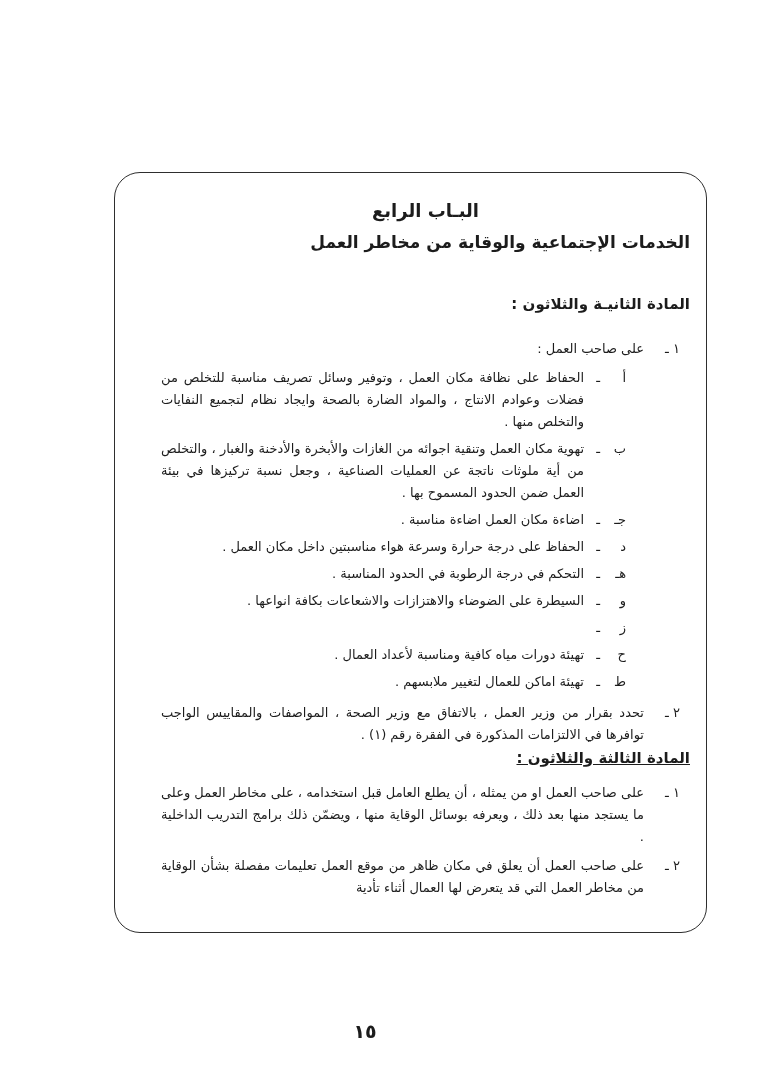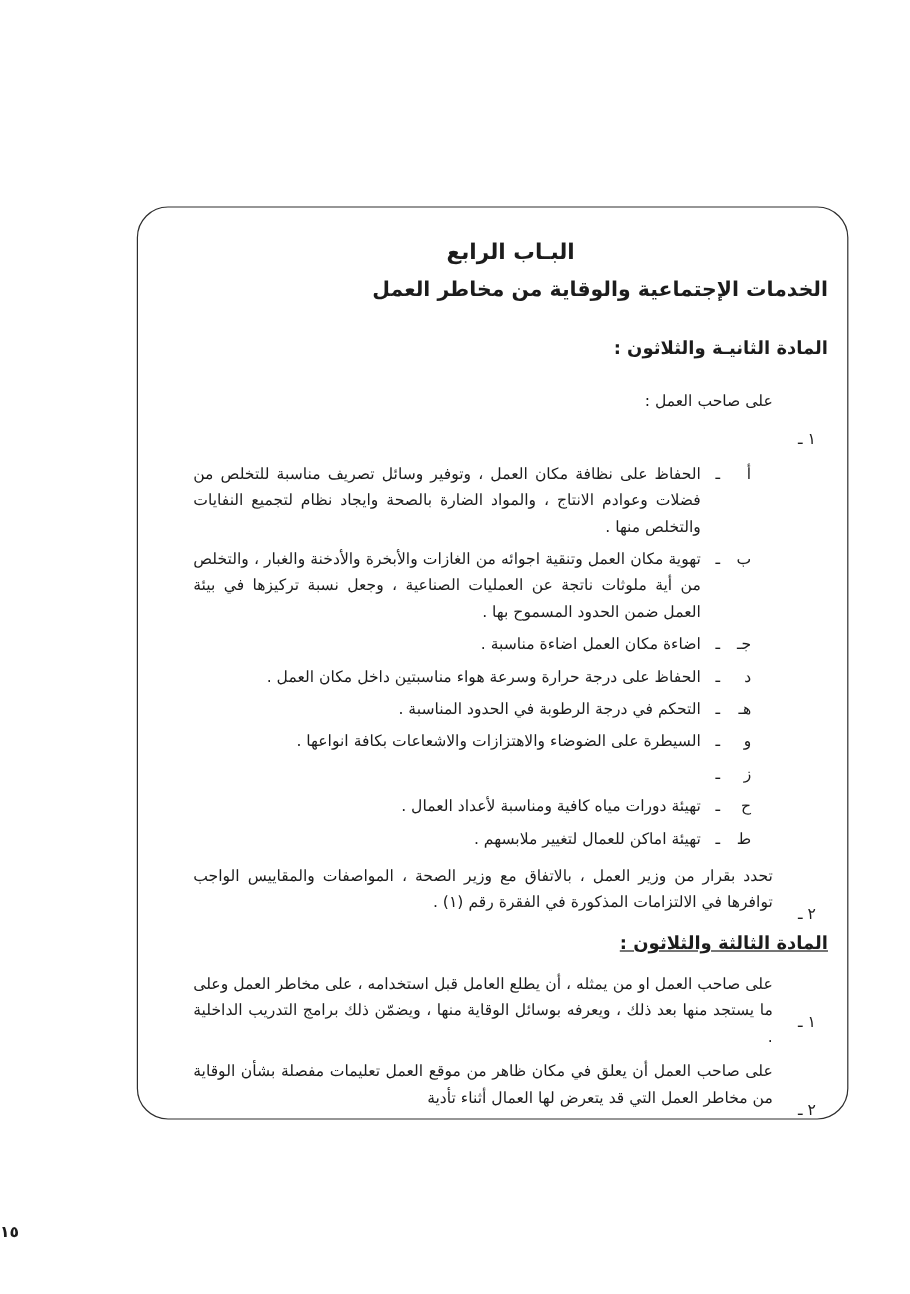--- a/index.html
+++ b/index.html
@@ -31,50 +31,50 @@
     text-align:right;
     font-weight:bold;
     font-size:17px;
     line-height:24px;
     margin-top:7px;
   }
   .heading {
     font-weight:bold;
     font-size:15px;
     line-height:20px;
-    margin-top:26px;
+    margin-top:40px;
   }
   .heading.second { margin-top:2px;text-decoration:underline; }
   .clause {
     display:flex;
     margin-top:9px;
     margin-right:10px;
     font-size:13px;
     line-height:22px;
   }
   .clause.first { margin-top:24px; }
-  .clause .cmarker { flex:0 0 36px; white-space:nowrap;margin-top:32px; }
+  .clause .cmarker { flex:0 0 36px; white-space:nowrap; }
   .clause .ctext  { flex:1; text-align:justify; }
   .litem {
     display:flex;
     margin-top:5px;
     margin-right:64px;
     font-size:13px;
     line-height:22px;
   }
   .litem.gap { margin-top:7px; }
   .litem .lmarker { flex:0 0 26px; }
   .litem .ldash   { flex:0 0 16px; }
   .litem .ltext   { flex:1; text-align:justify; }
   .pagenum {
     position:absolute;
     left:0; top:1020px;
     width:730px;
-    text-align:left;
-    font-size:13px;
+    text-align:center;
+    font-size:19px;
     font-weight:bold;
     letter-spacing:3px;
     direction:rtl;
   }
 </style>
 </head>
 <body>
 
 <div class="sheet">
 

